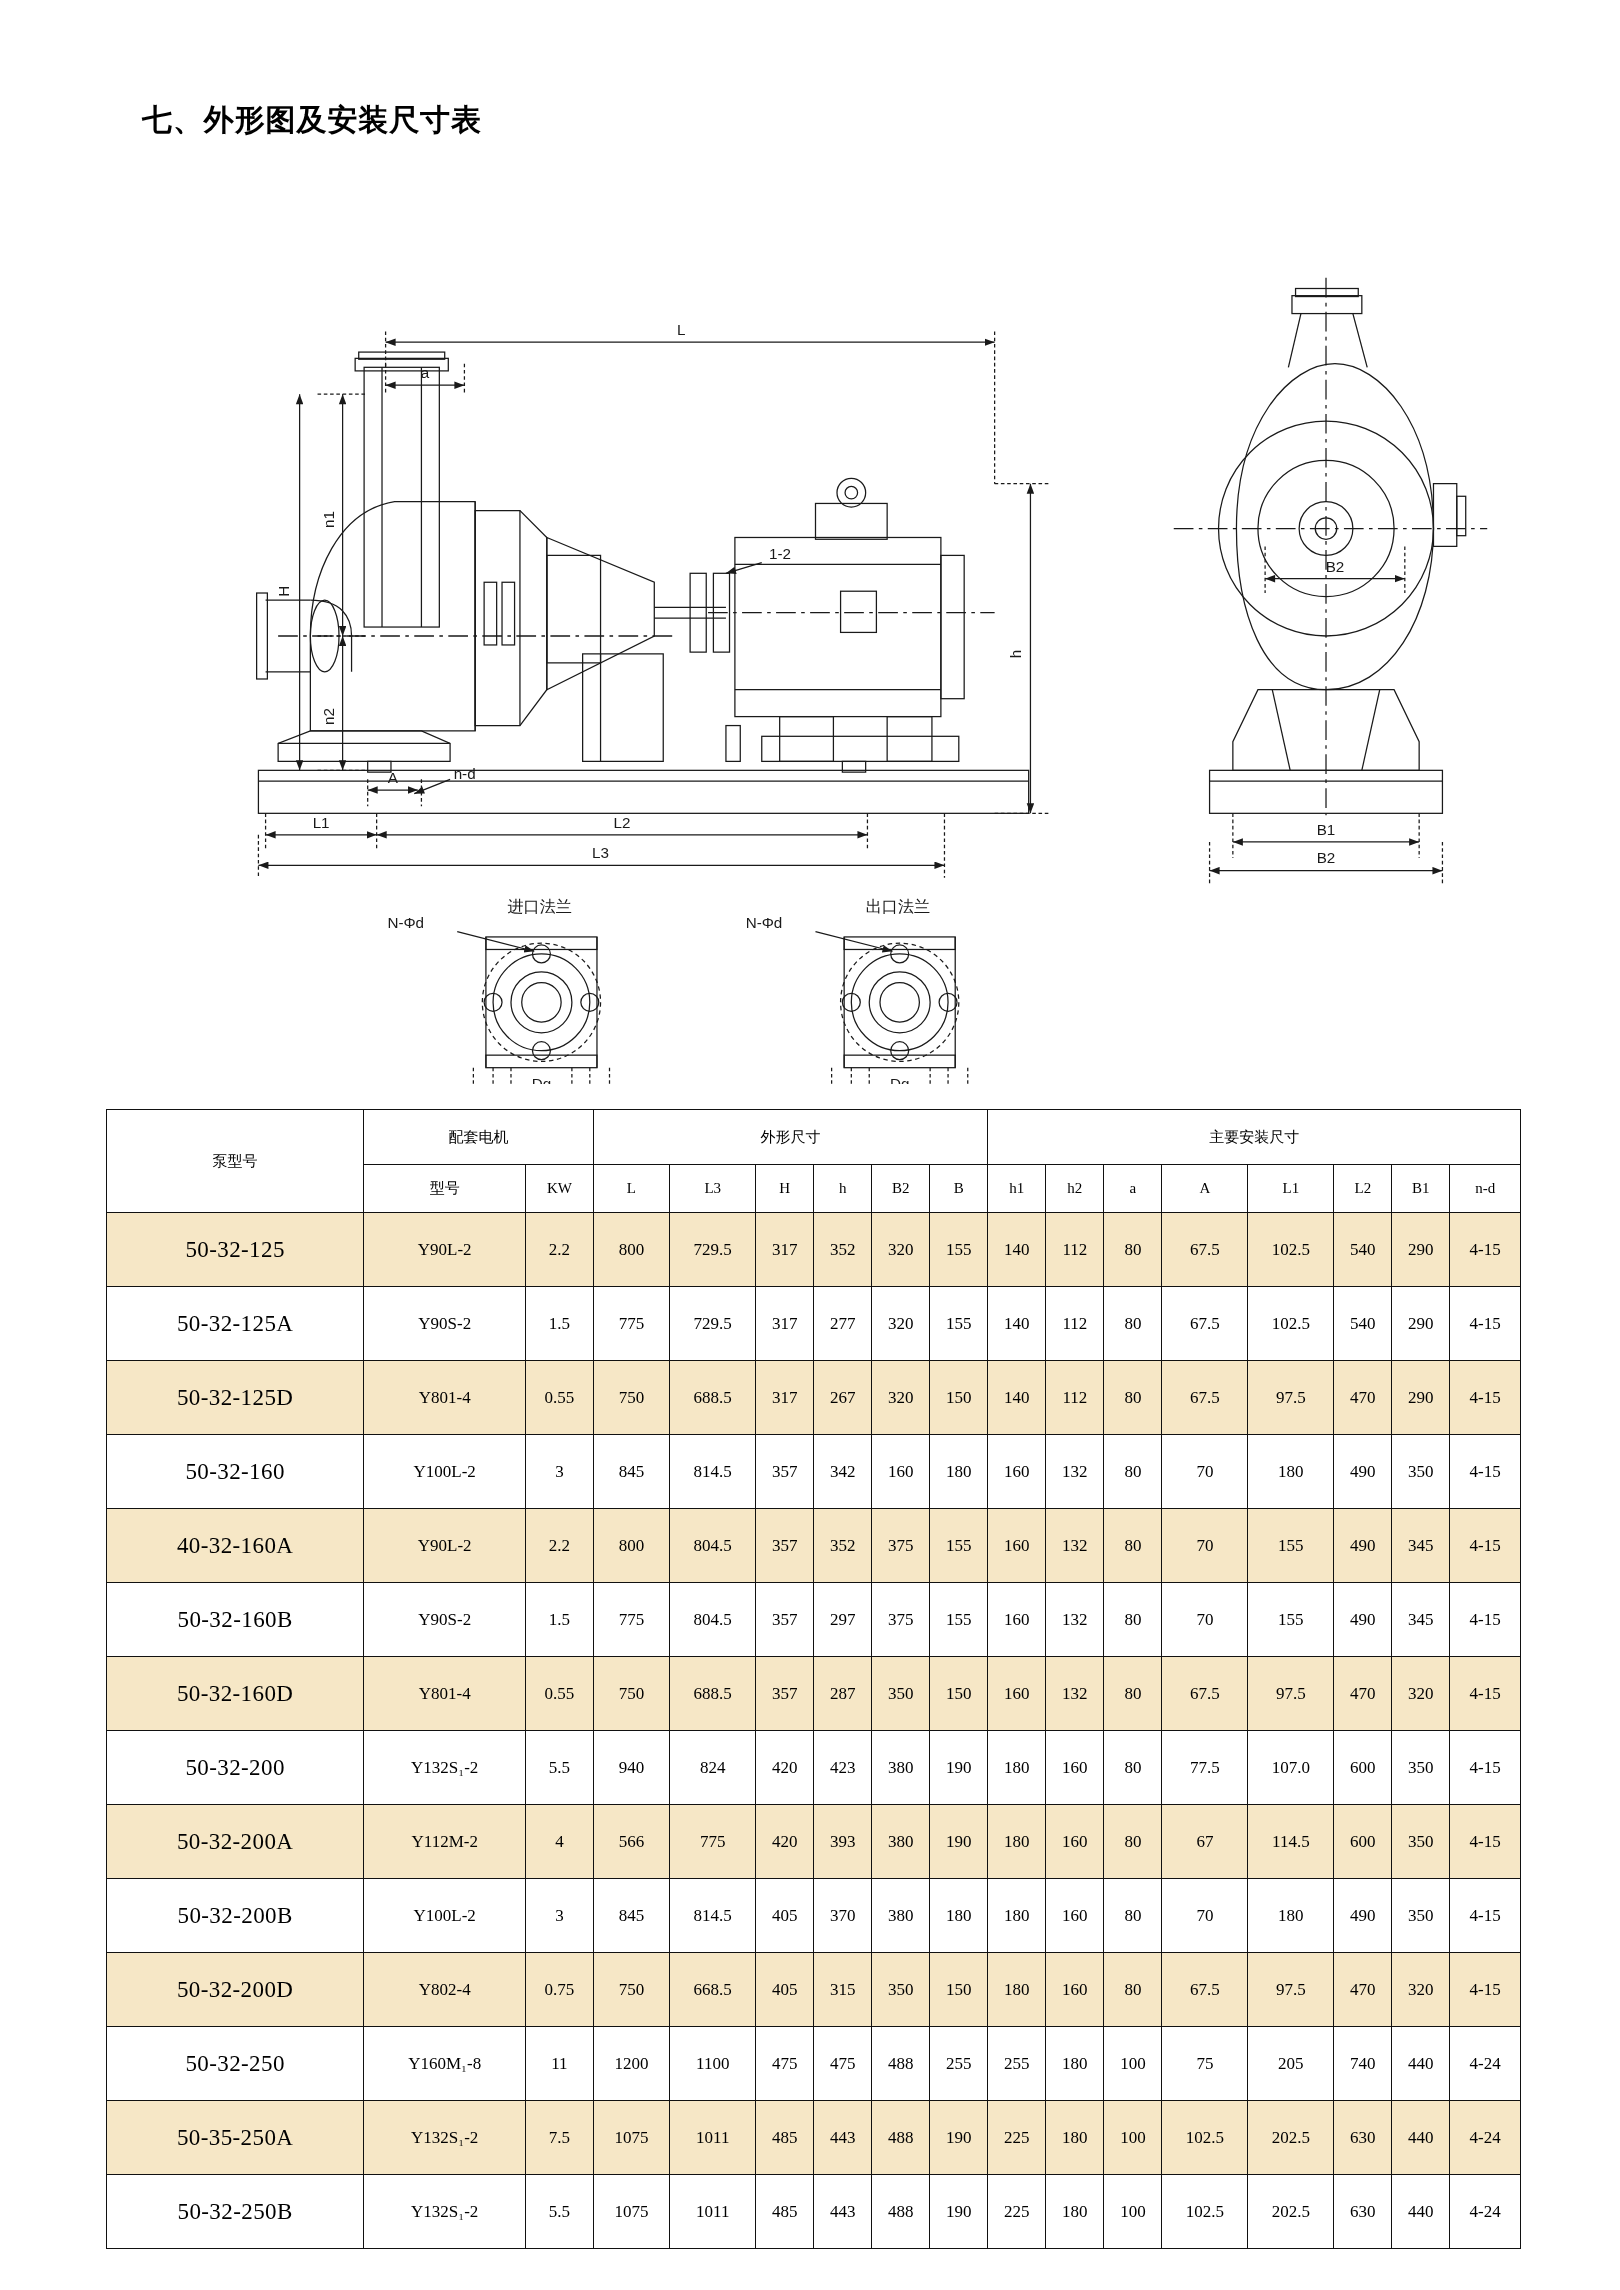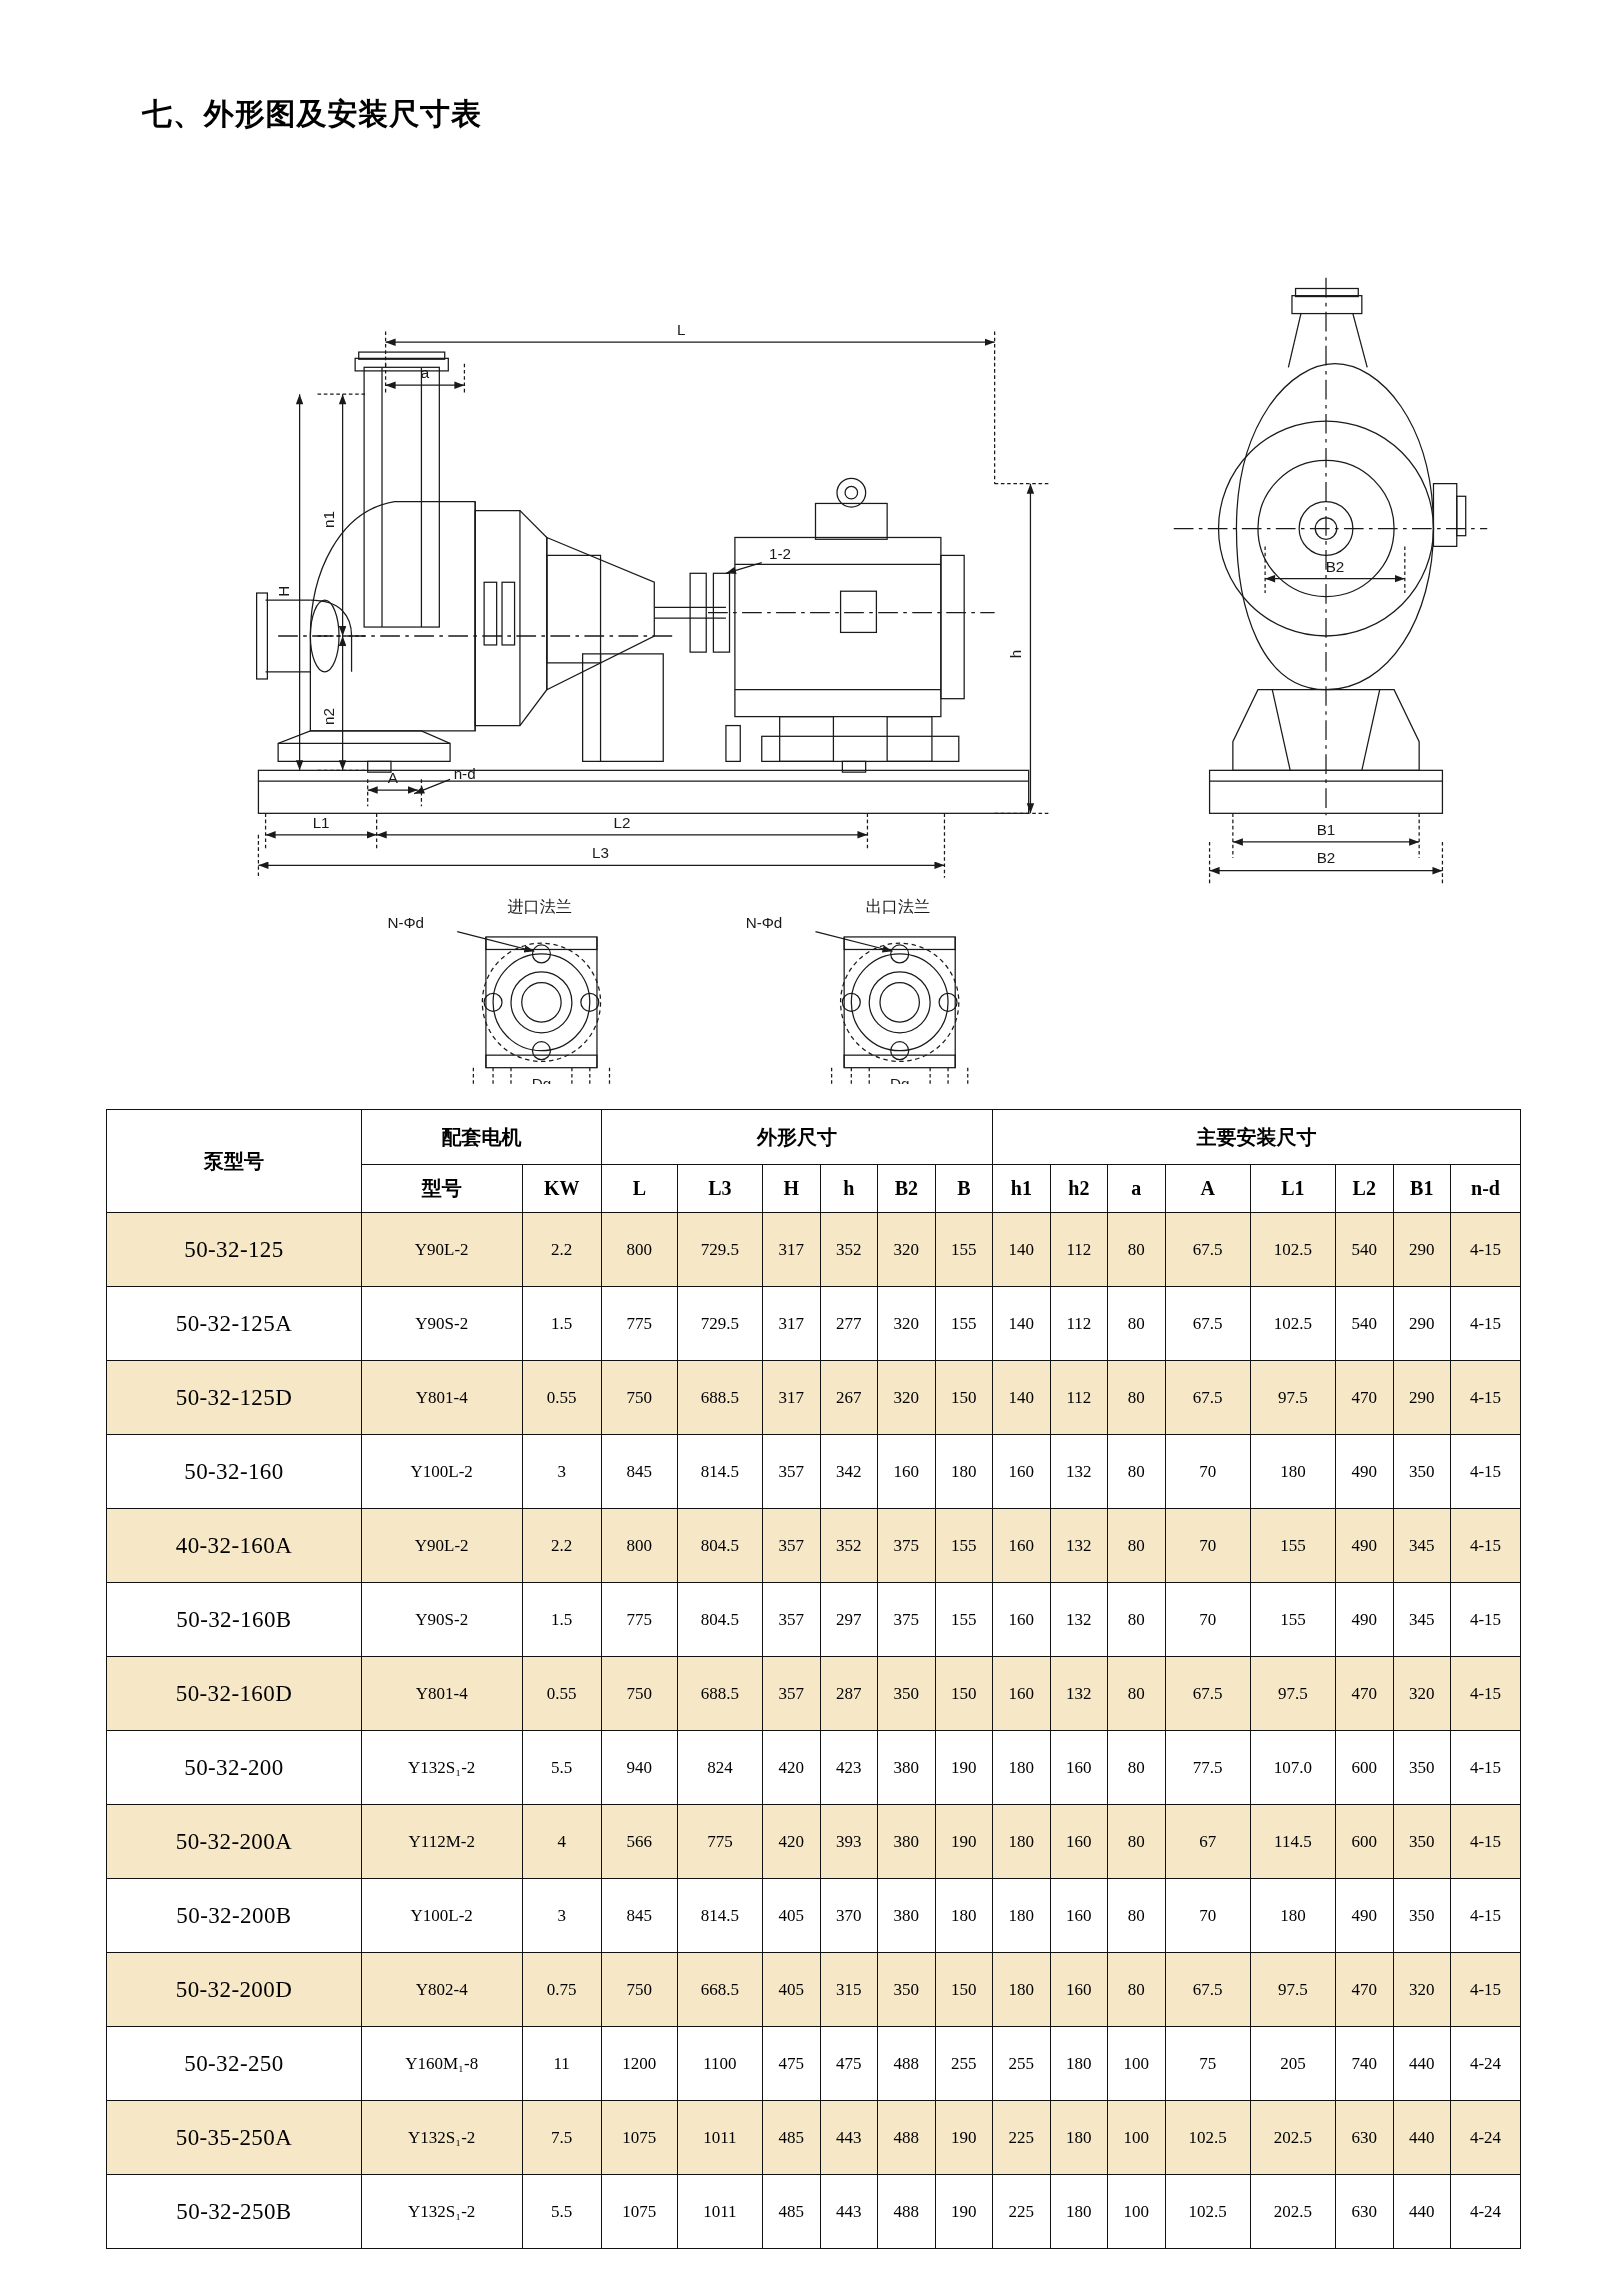--- a/index.html
+++ b/index.html
@@ -17,21 +17,21 @@
   }
   .page {
     position: relative;
     width: 1620px;
     height: 2291px;
     box-sizing: border-box;
   }
   .title {
     position: absolute;
     left: 142px;
-    top: 94px;
+    top: 100px;
     font-size: 30px;
     font-weight: bold;
     letter-spacing: 0.9px;
     font-family: "DejaVu Sans", "Liberation Sans", sans-serif;
   }
   .drawing {
     position: absolute;
     left: 99px;
     top: 188px;
     width: 1433px;
@@ -55,22 +55,22 @@
   table.spec th, table.spec td {
     border: 1.2px solid #111;
     text-align: center;
     vertical-align: middle;
     padding: 0;
     height: 73px;
     white-space: nowrap;
   }
   table.spec thead th {
     height: 47px;
-    font-weight: bold;
-    font-size: 20px;
+    font-weight: normal;
+    font-size: 15px;
   }
   table.spec thead tr.h1 th {
     height: 54px;
   }
   .shaded {
     background: #f6e7c6;
   }
   .model-cell {
     font-size: 23px;
     letter-spacing: 0.4px;

